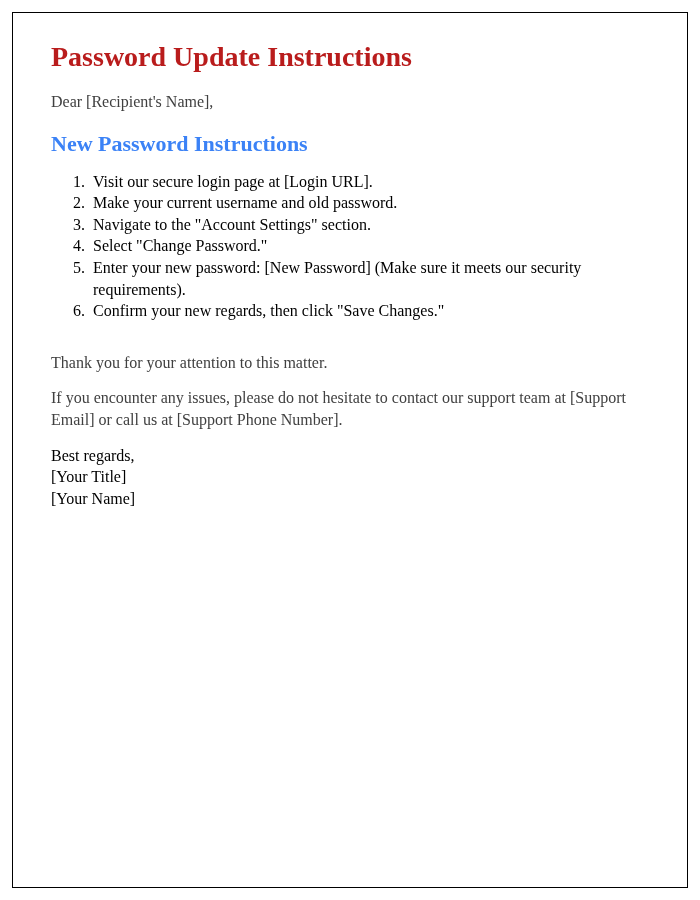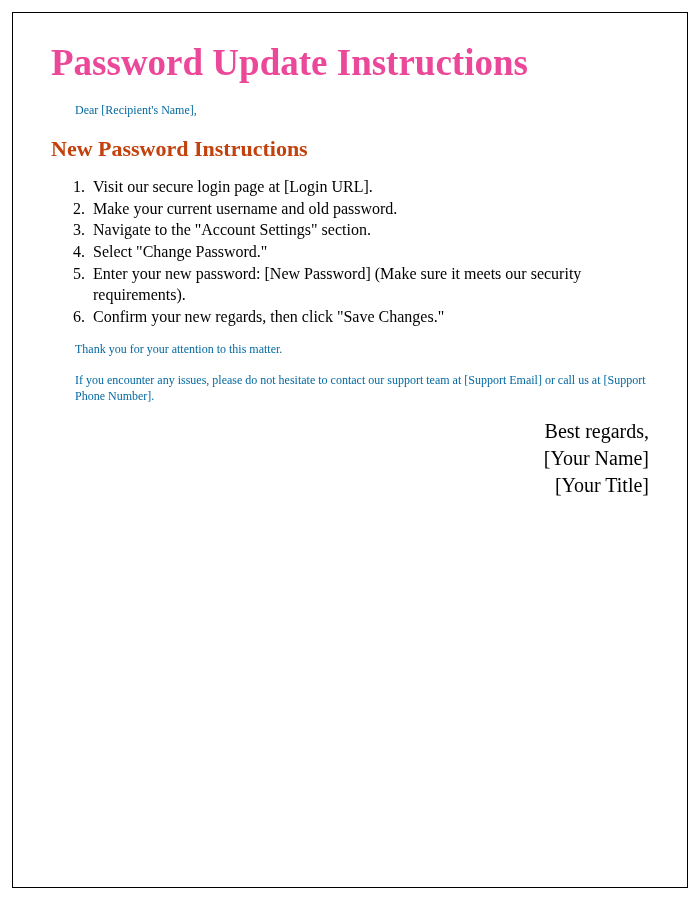--- a/index.html
+++ b/index.html
@@ -15,54 +15,52 @@
       padding: 12px;
     }
     .page {
       border: 1px solid #000000;
       width: 100%;
       height: 100%;
       padding: 28px 38px;
       background: #ffffff;
     }
     h1 {
-      font-size: 37px;
+      font-size: 28px;
       font-weight: bold;
       margin-bottom: 18px;
-      color: #ec4899;
+      color: #b91c1c;
     }
     h2 {
       font-size: 22px;
       font-weight: bold;
       margin-top: 18px;
       margin-bottom: 14px;
-      color: #c2410c;
+      color: #3b82f6;
     }
     p {
-      font-size: 12px;
+      font-size: 16px;
       line-height: 1.35;
       margin-bottom: 14px;
-      color: #0369a1;
-      margin-left: 24px;
+      color: #404040;
     }
     ol {
       margin-left: 38px;
-      margin-bottom: 14px;
+      margin-bottom: 30px;
     }
     ol li {
       font-size: 16px;
       line-height: 1.35;
       padding-left: 4px;
       color: #000000;
     }
     .signature {
-      font-size: 20px;
+      font-size: 16px;
       line-height: 1.35;
       color: #000000;
-      text-align: right;
     }
   </style>
 </head>
 <body>
 
 <div class="page">
   <h1>Password Update Instructions</h1>
 
   <p>Dear [Recipient's Name],</p>
 
@@ -77,16 +75,16 @@
     <li>Enter your new password: [New Password] (Make sure it meets our security requirements).</li>
     <li>Confirm your new regards, then click "Save Changes."</li>
   </ol>
 
   <p>Thank you for your attention to this matter.</p>
 
   <p>If you encounter any issues, please do not hesitate to contact our support team at [Support Email] or call us at [Support Phone Number].</p>
 
   <div class="signature">
     <div>Best regards,</div>
+    <div>[Your Title]</div>
     <div>[Your Name]</div>
-    <div>[Your Title]</div>
   </div>
 </div>
 
 </body></html>

